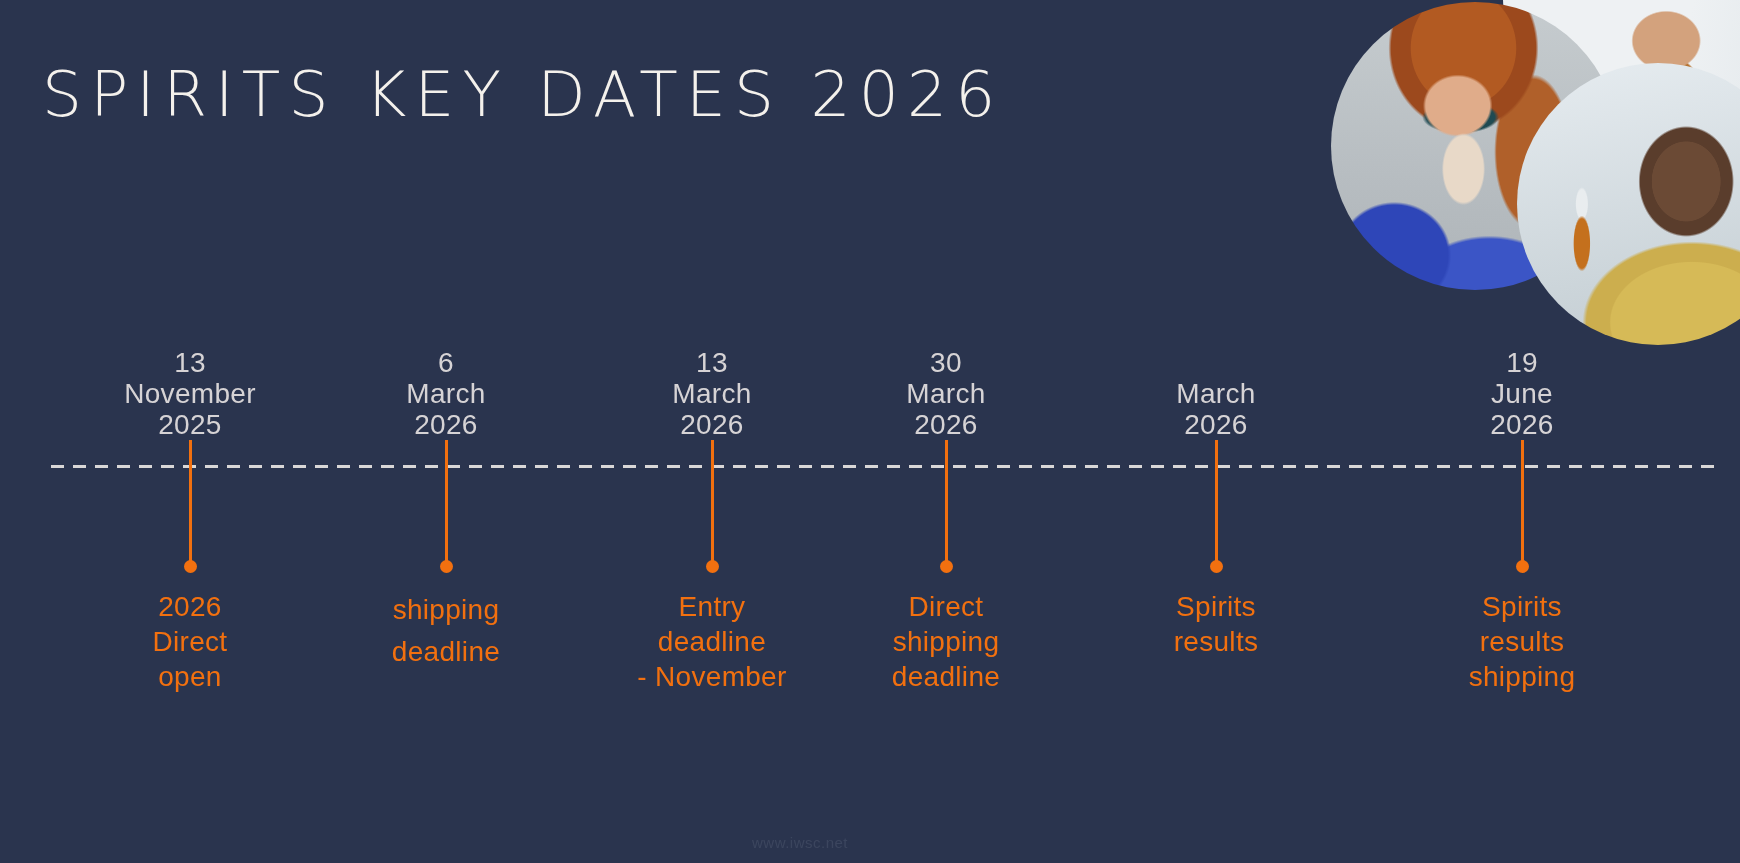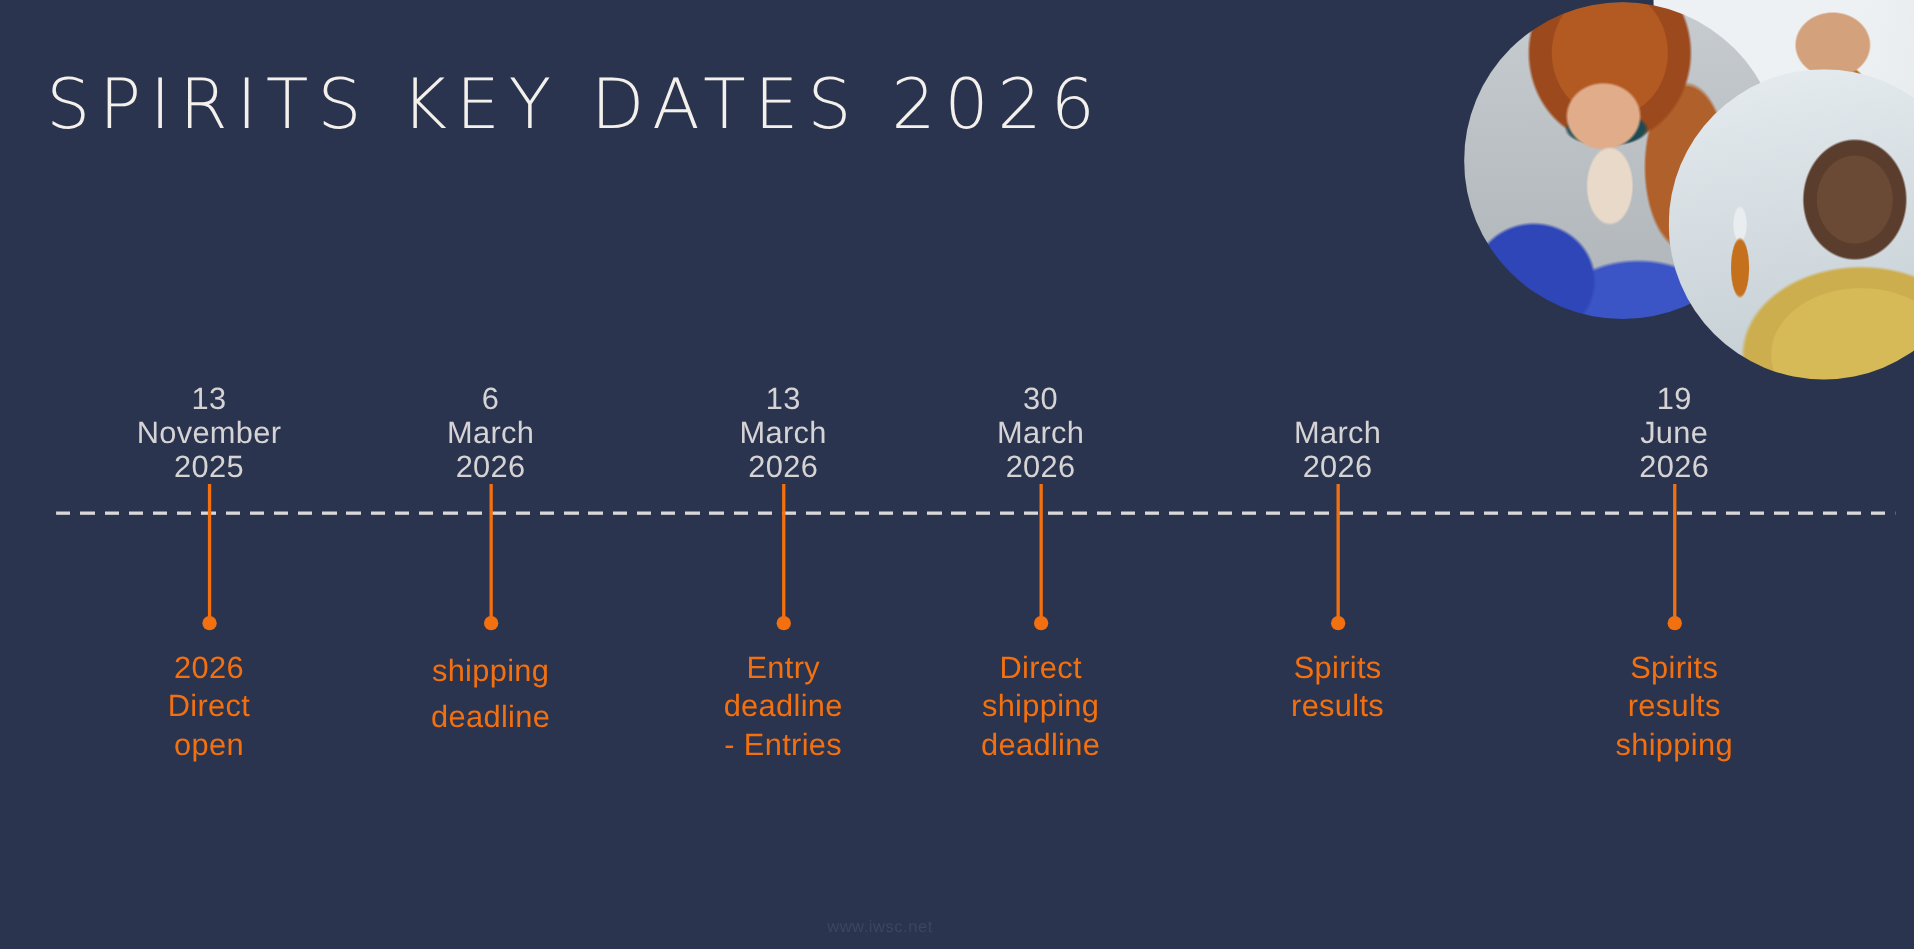--- a/index.html
+++ b/index.html
@@ -124,21 +124,21 @@
   <div class="dates">
     <div>13</div>
     <div>March</div>
     <div>2026</div>
   </div>
   <div class="stem"></div>
   <div class="dot"></div>
   <div class="label">
     <div>Entry</div>
     <div>deadline</div>
-    <div>- Entries</div>
+    <div>- November</div>
   </div>
 </div>
 
 <div class="tl-item" style="left:946px">
   <div class="dates">
     <div>30</div>
     <div>March</div>
     <div>2026</div>
   </div>
   <div class="stem"></div>

